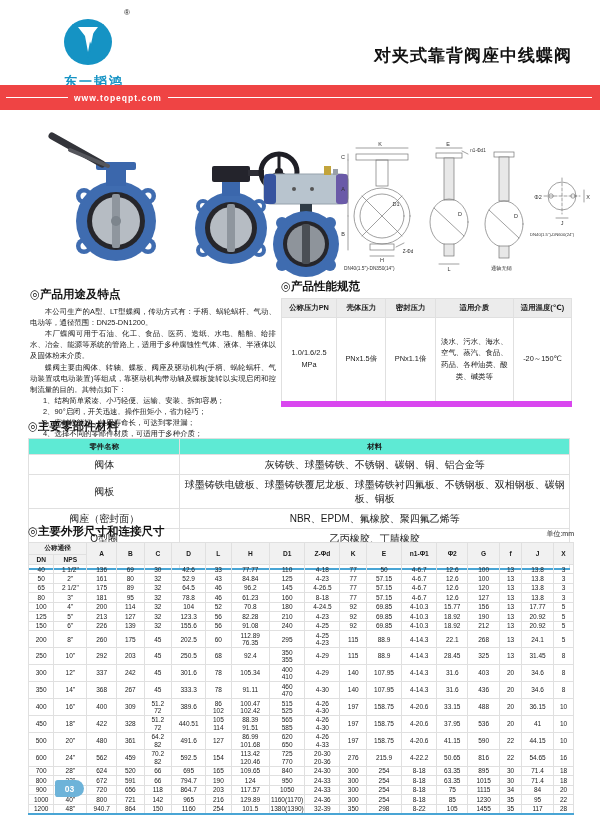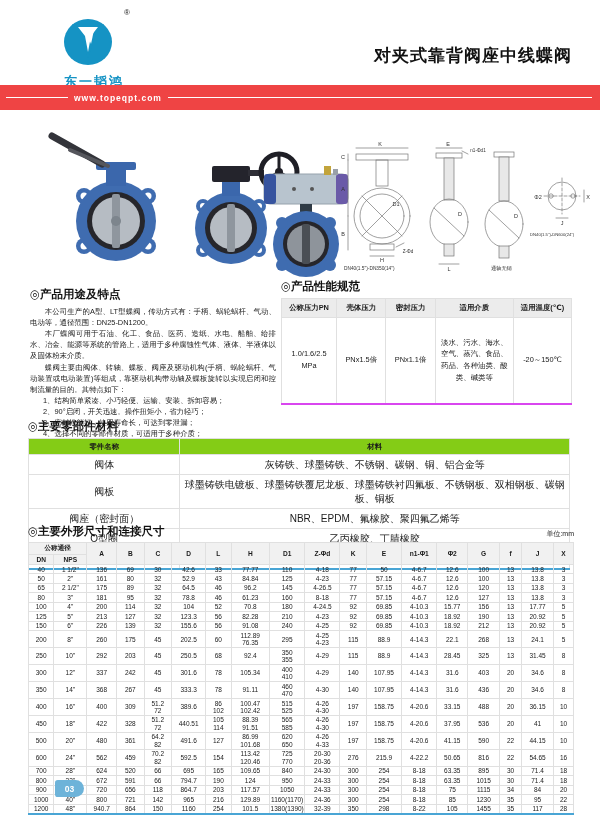--- a/index.html
+++ b/index.html
@@ -24,27 +24,27 @@
 
   
   .section-title { font-size:11.5px; font-weight:bold; color:#111; margin-bottom:4px; }
   .features { position:absolute; left:30px; top:287px; width:246px; }
   .features p { font-size:7.4px; line-height:1.5; text-indent:2em; text-align:justify; }
   .features li { font-size:7.4px; line-height:1.5; list-style:none; padding-left:13px; }
 
   .performance { position:absolute; left:281px; top:279px; width:291px; }
   table { border-collapse:collapse; width:100%; table-layout:fixed; }
   th,td { border:1px solid #e0e0e0; text-align:center; vertical-align:middle; white-space:pre-line; }
-  .perf-table { border-bottom:2px solid #d946ef;padding-left:24px; }
+  .perf-table { border-bottom:6px solid #d946ef;padding-left:24px; }
   .perf-table th { background:#ececec; font-size:7.4px; font-weight:600; padding:4px 1px; }
   .perf-table td { font-size:7.4px; padding:2px 2px; height:86px; line-height:1.6; }
 
   .materials { position:absolute; left:28px; top:419px; width:542px; }
   .mat-table { border-bottom:2px solid #49a5d5; }
-  .mat-table th { background:#84cc16; font-size:7.4px; font-weight:600; padding:2.5px 2px; }
+  .mat-table th { background:#5eead4; font-size:7.4px; font-weight:600; padding:2.5px 2px; }
   .mat-table td { font-size:10px; padding:2.5px 2px;margin-top:28px; }
   .mat-table col:first-child { width:28%; }
 
   .dims { position:absolute; left:28px; top:524px; width:546px; }
   .dims-head { display:flex; justify-content:space-between; align-items:flex-end; margin-bottom:3px; }
   .unit-label { font-size:7px; color:#222; }
   .dim-table { border-bottom:2px solid #49a5d5; }
   .dim-table th { background:#f1f1f1; font-size:6.6px; font-weight:600; padding:1px 0; }
   .dim-table td { font-size:6.5px; padding:0.5px 0; line-height:1.15; }
   .note { font-size:7px; color:#222; margin-top:3px; }

